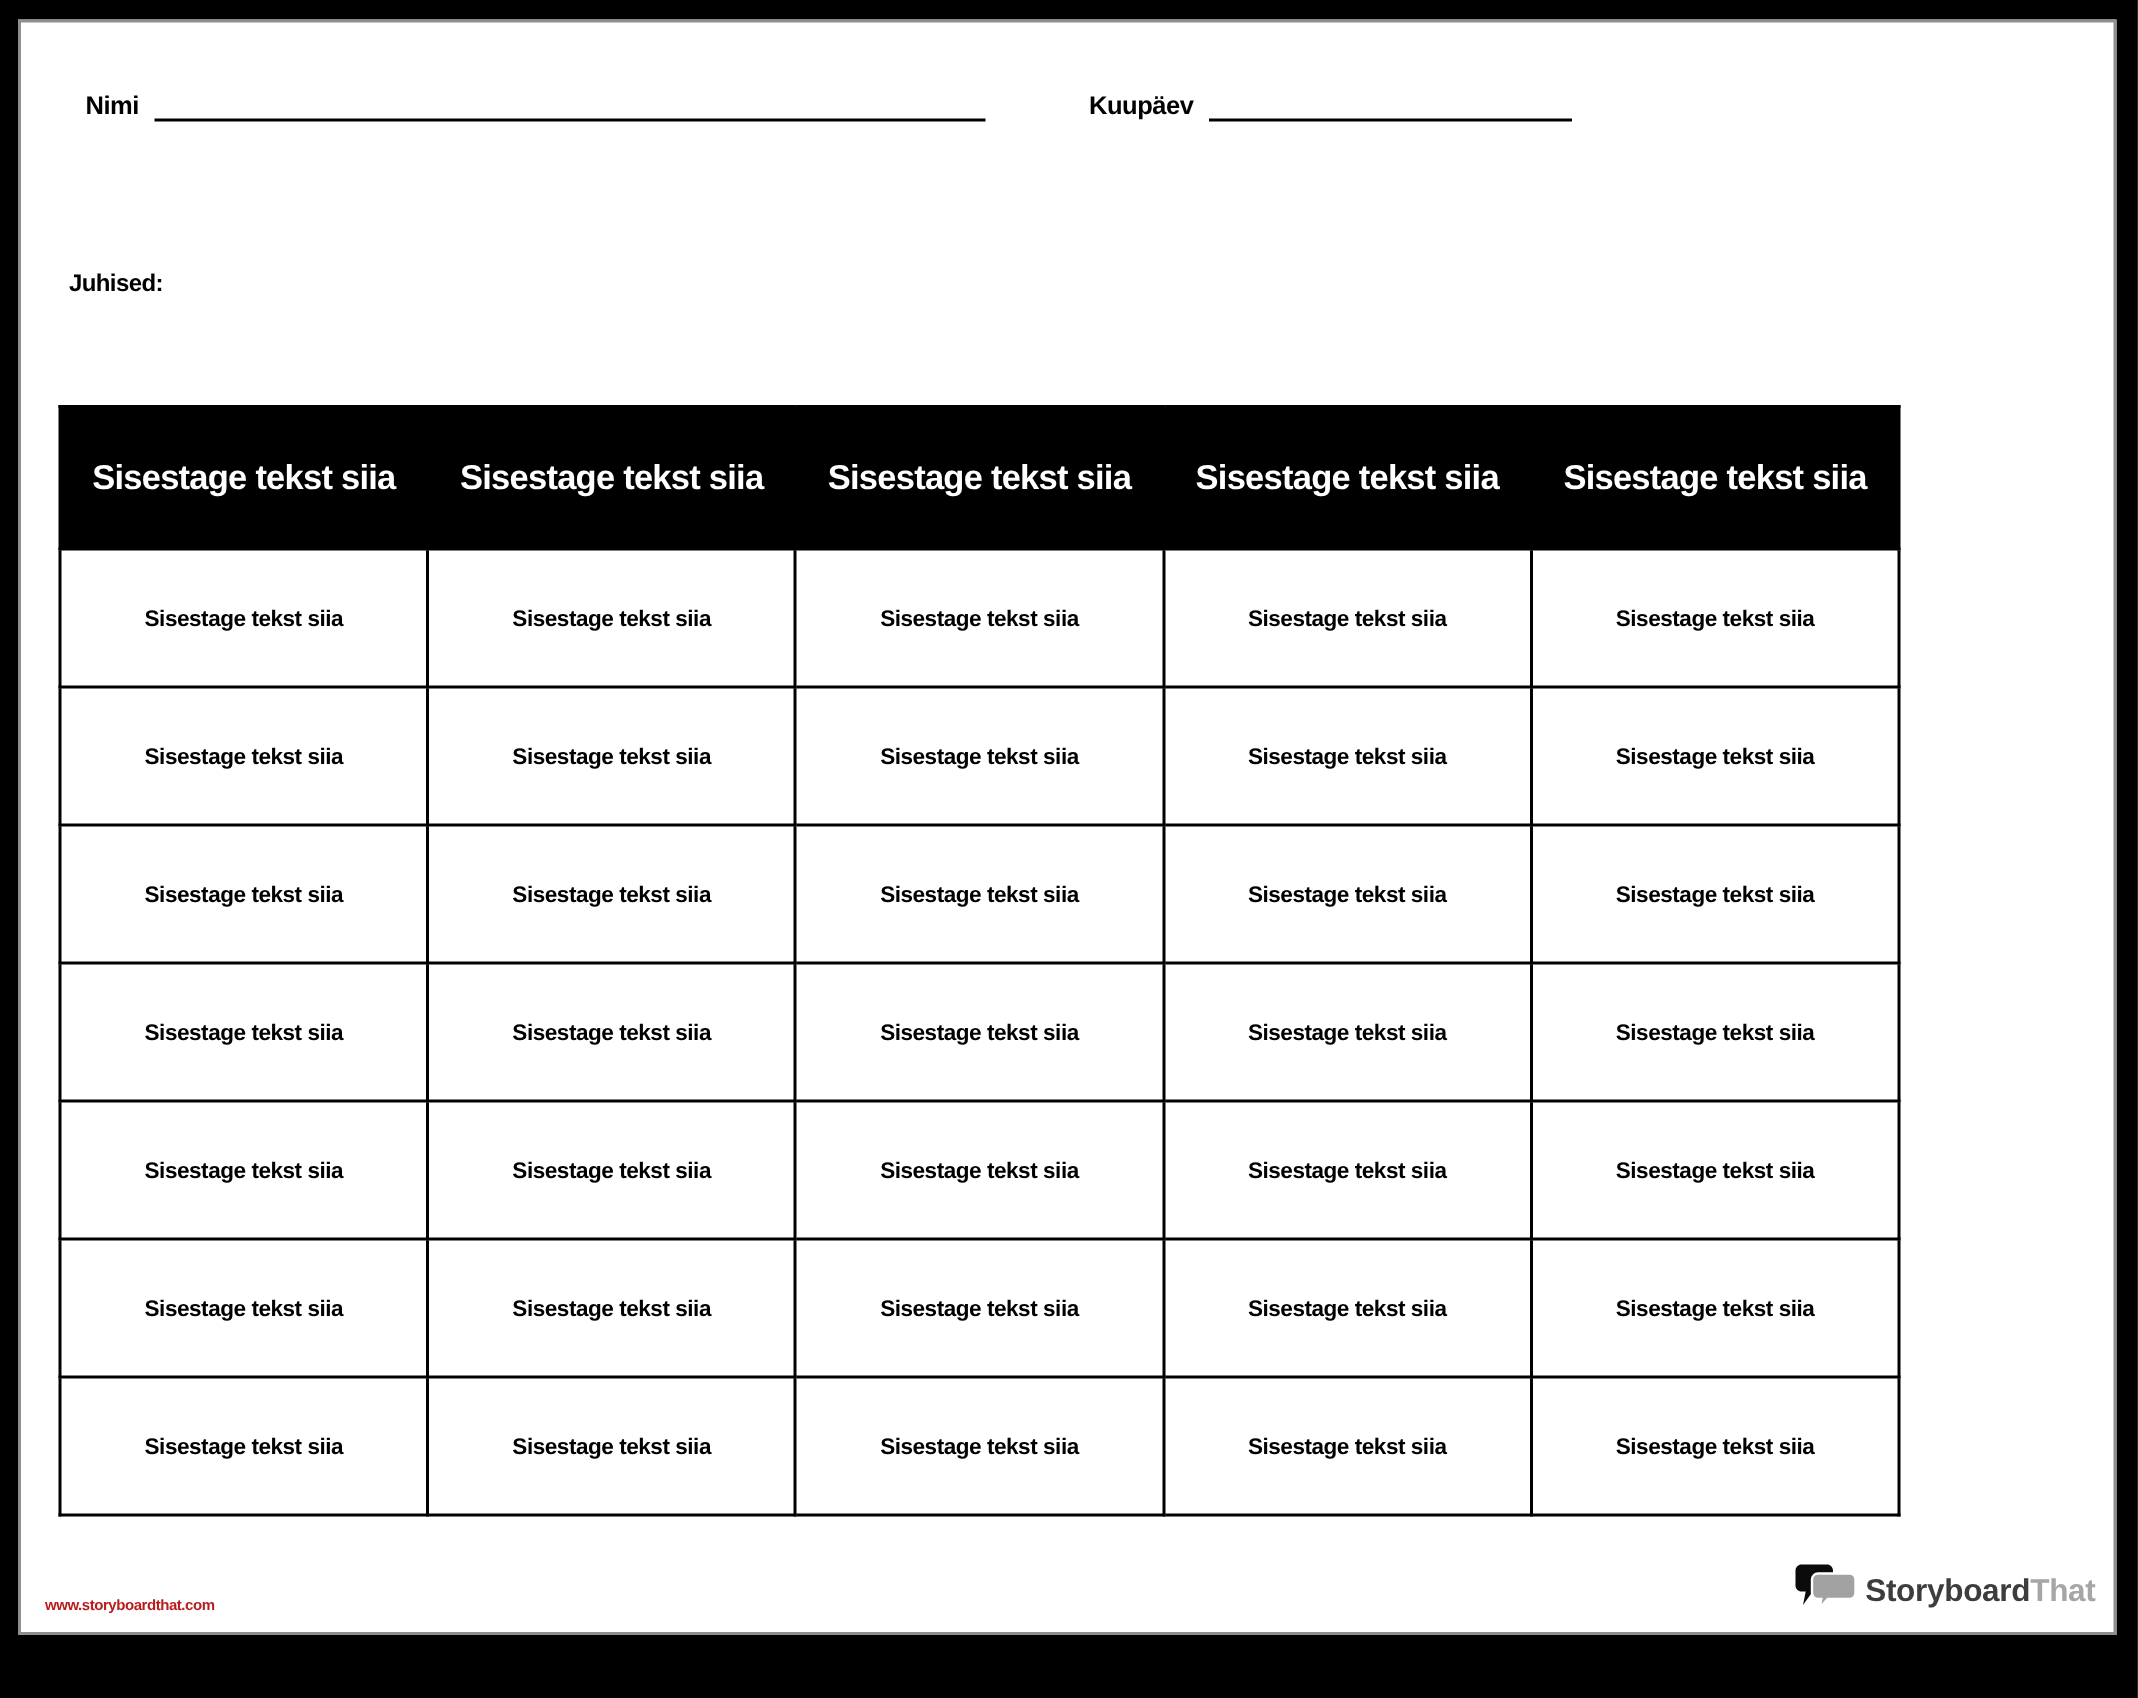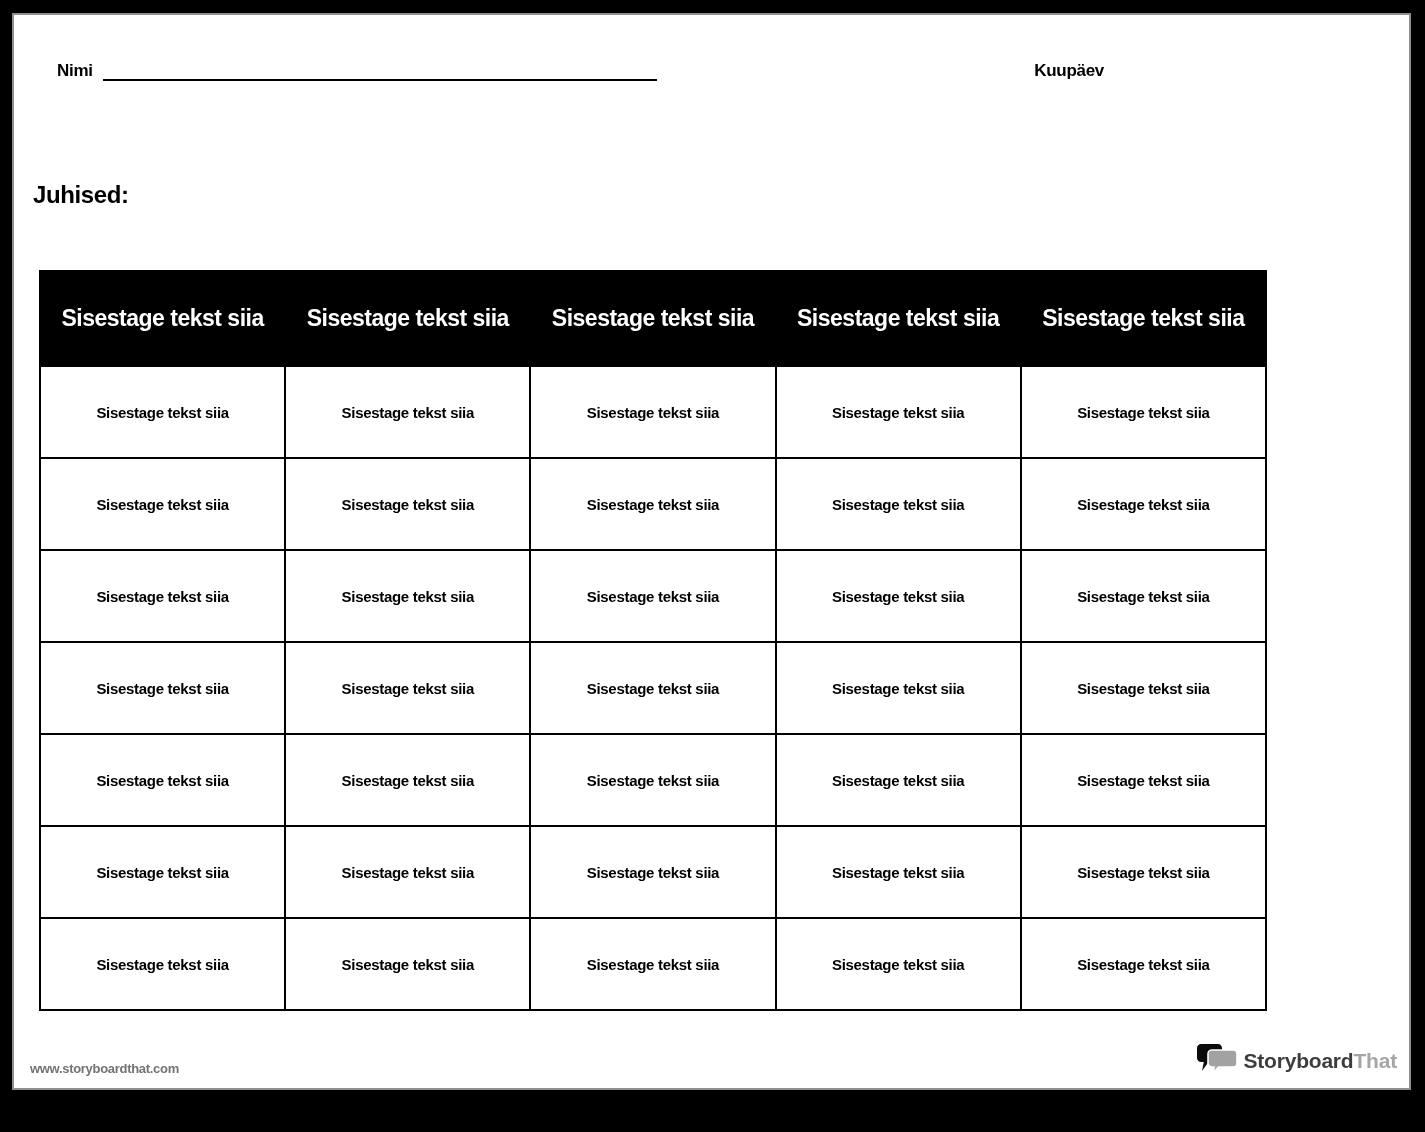--- a/index.html
+++ b/index.html
@@ -14,34 +14,34 @@
     position: absolute; left: 12px; top: 13px;
     width: 1399px; height: 1077px;
     background: #ffffff;
     border: 2px solid #8f8f8f;
   }
   .bold-cond { font-weight: bold; letter-spacing: -0.4px; color: #000; }
 
   
   .field { position: absolute; display: flex; align-items: flex-end; }
   .field-name { left: 43px; top: 46px; width: 600px; }
-  .field-date { left: 768px; top: 46px; width: 322px; flex-direction: column; }
+  .field-date { left: 712px; top: 46px; width: 322px; }
   .field-label { font-size: 17px; font-weight: bold; letter-spacing: -0.3px; line-height: 20px; }
   .field-line {
     flex: 1; height: 18px; margin-left: 10px;
     border-bottom: 2px solid #000;
   }
 
   .title {
     position: absolute; left: 0; top: 102px; width: 100%;
     text-align: center; font-size: 24px;
   }
   .instructions {
-    position: absolute; left: 19px; top: 166px;
-    font-size: 24px;
+    position: absolute; left: 32px; top: 166px;
+    font-size: 16px;
   }
 
   
   table.worksheet {
     position: absolute; left: 25px; top: 255px;
     width: 1228px;
     border-collapse: collapse; table-layout: fixed;
   }
   table.worksheet th {
     background: #000000; color: #ffffff;
@@ -56,21 +56,21 @@
     height: 92px;
     text-align: center; vertical-align: middle;
     font-size: 15px; font-weight: bold; letter-spacing: -0.3px;
     color: #000;
     padding: 0;
   }
 
   
   .footer-url {
     position: absolute; left: 16px; bottom: 12px;
-    font-size: 13px; font-weight: bold; letter-spacing: -0.3px; color: #737373;
+    font-size: 10px; font-weight: bold; letter-spacing: -0.3px; color: #b91c1c;
   }
   .logo {
     position: absolute; right: 12px; bottom: 8px;
     display: flex; align-items: center; gap: 5px;
   }
   .logo-text { font-size: 21px; font-weight: bold; letter-spacing: -0.2px; }
   .logo-text .p1 { color: #3d3d3d; }
   .logo-text .p2 { color: #a6a6a6; }
 </style>
 </head>

